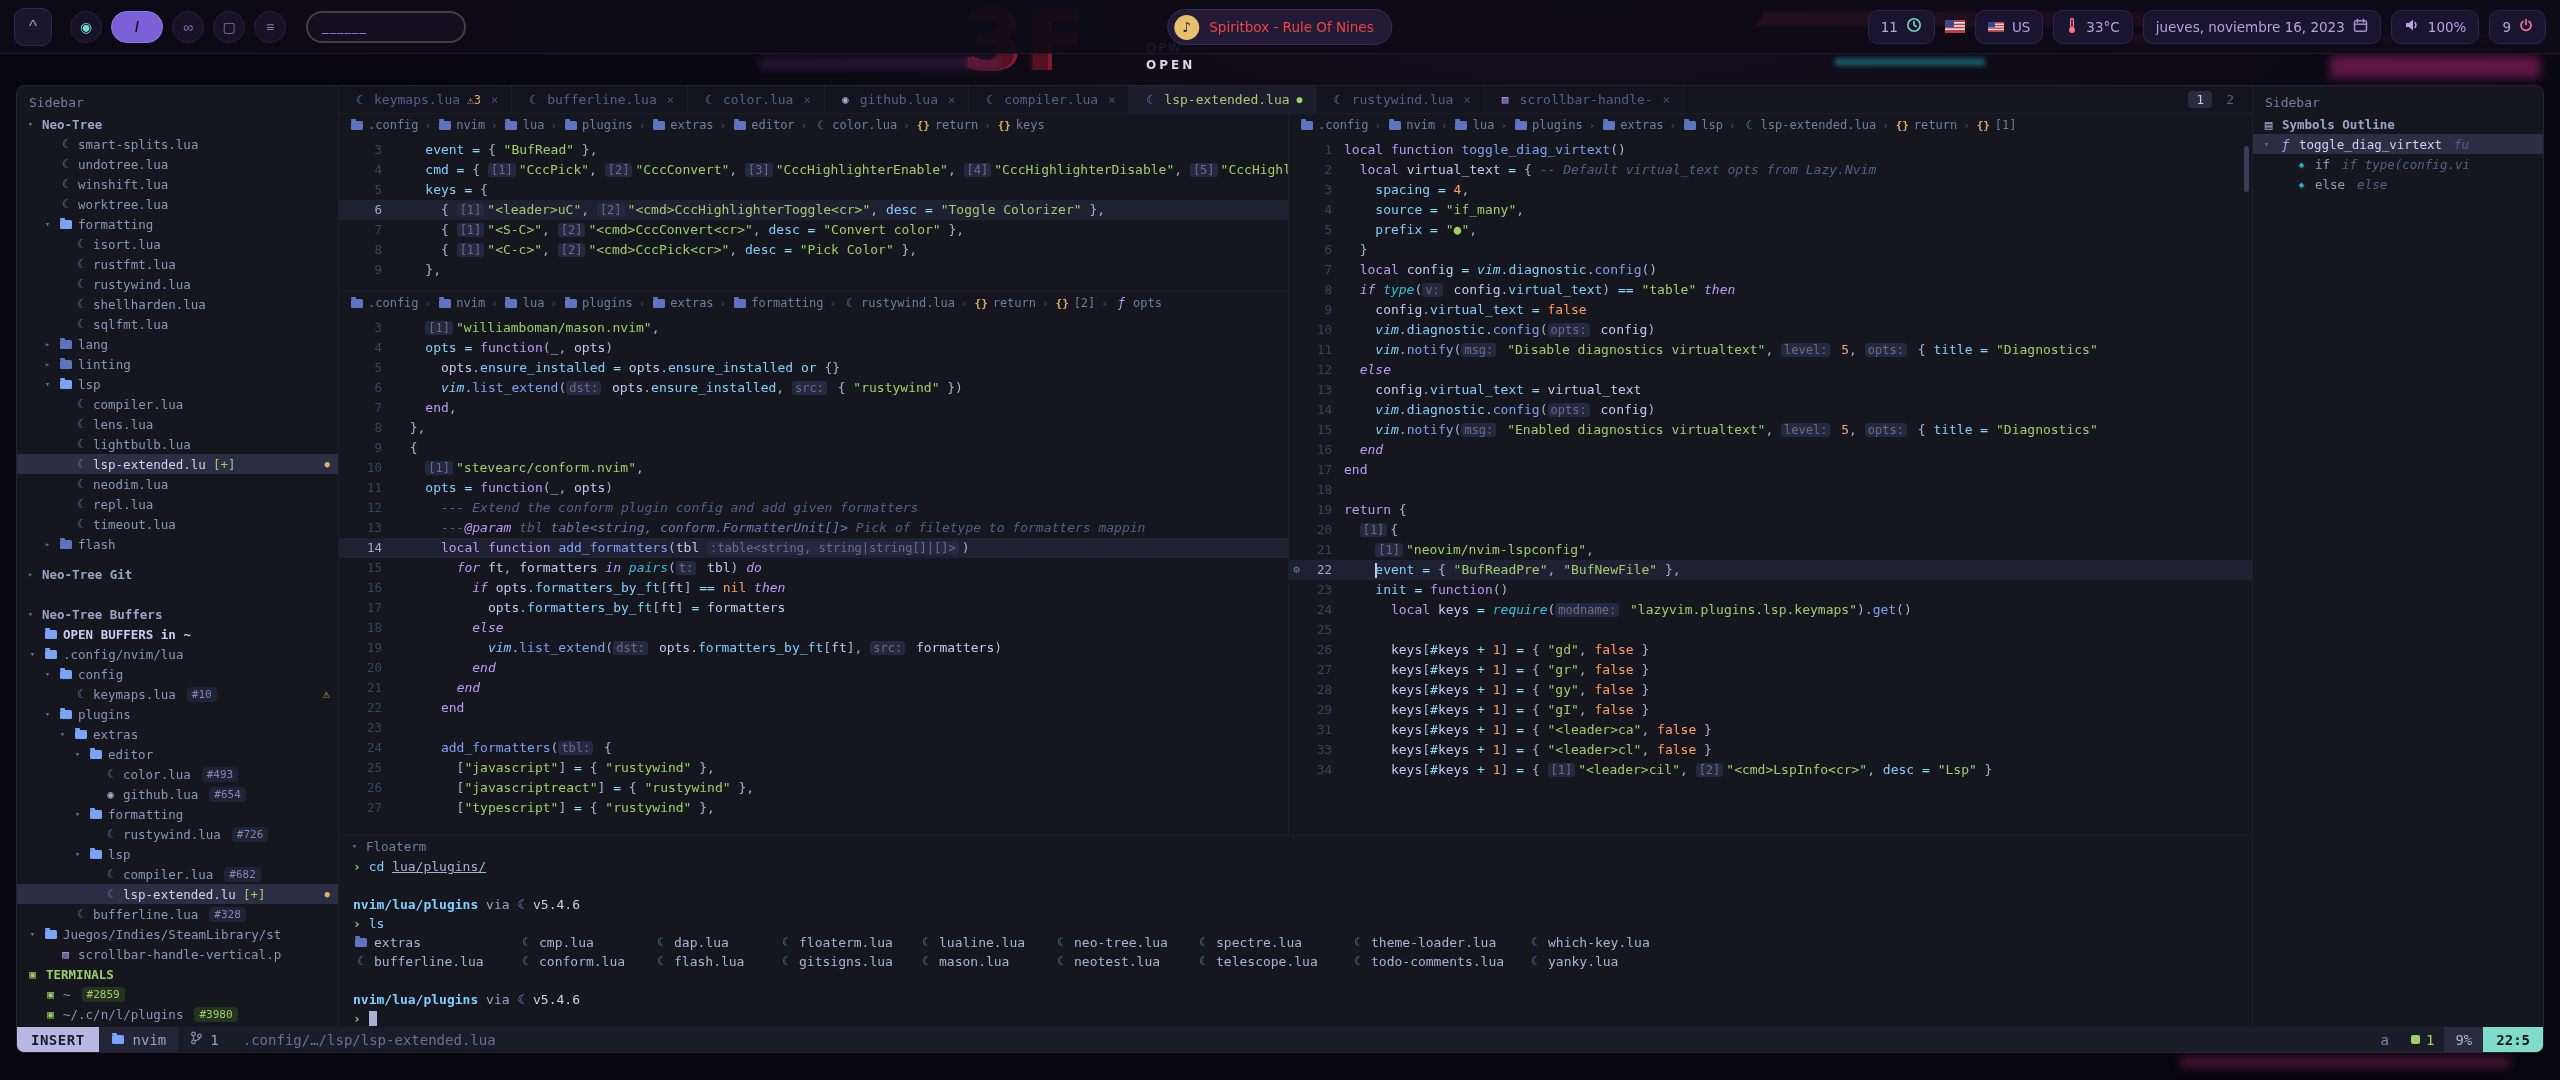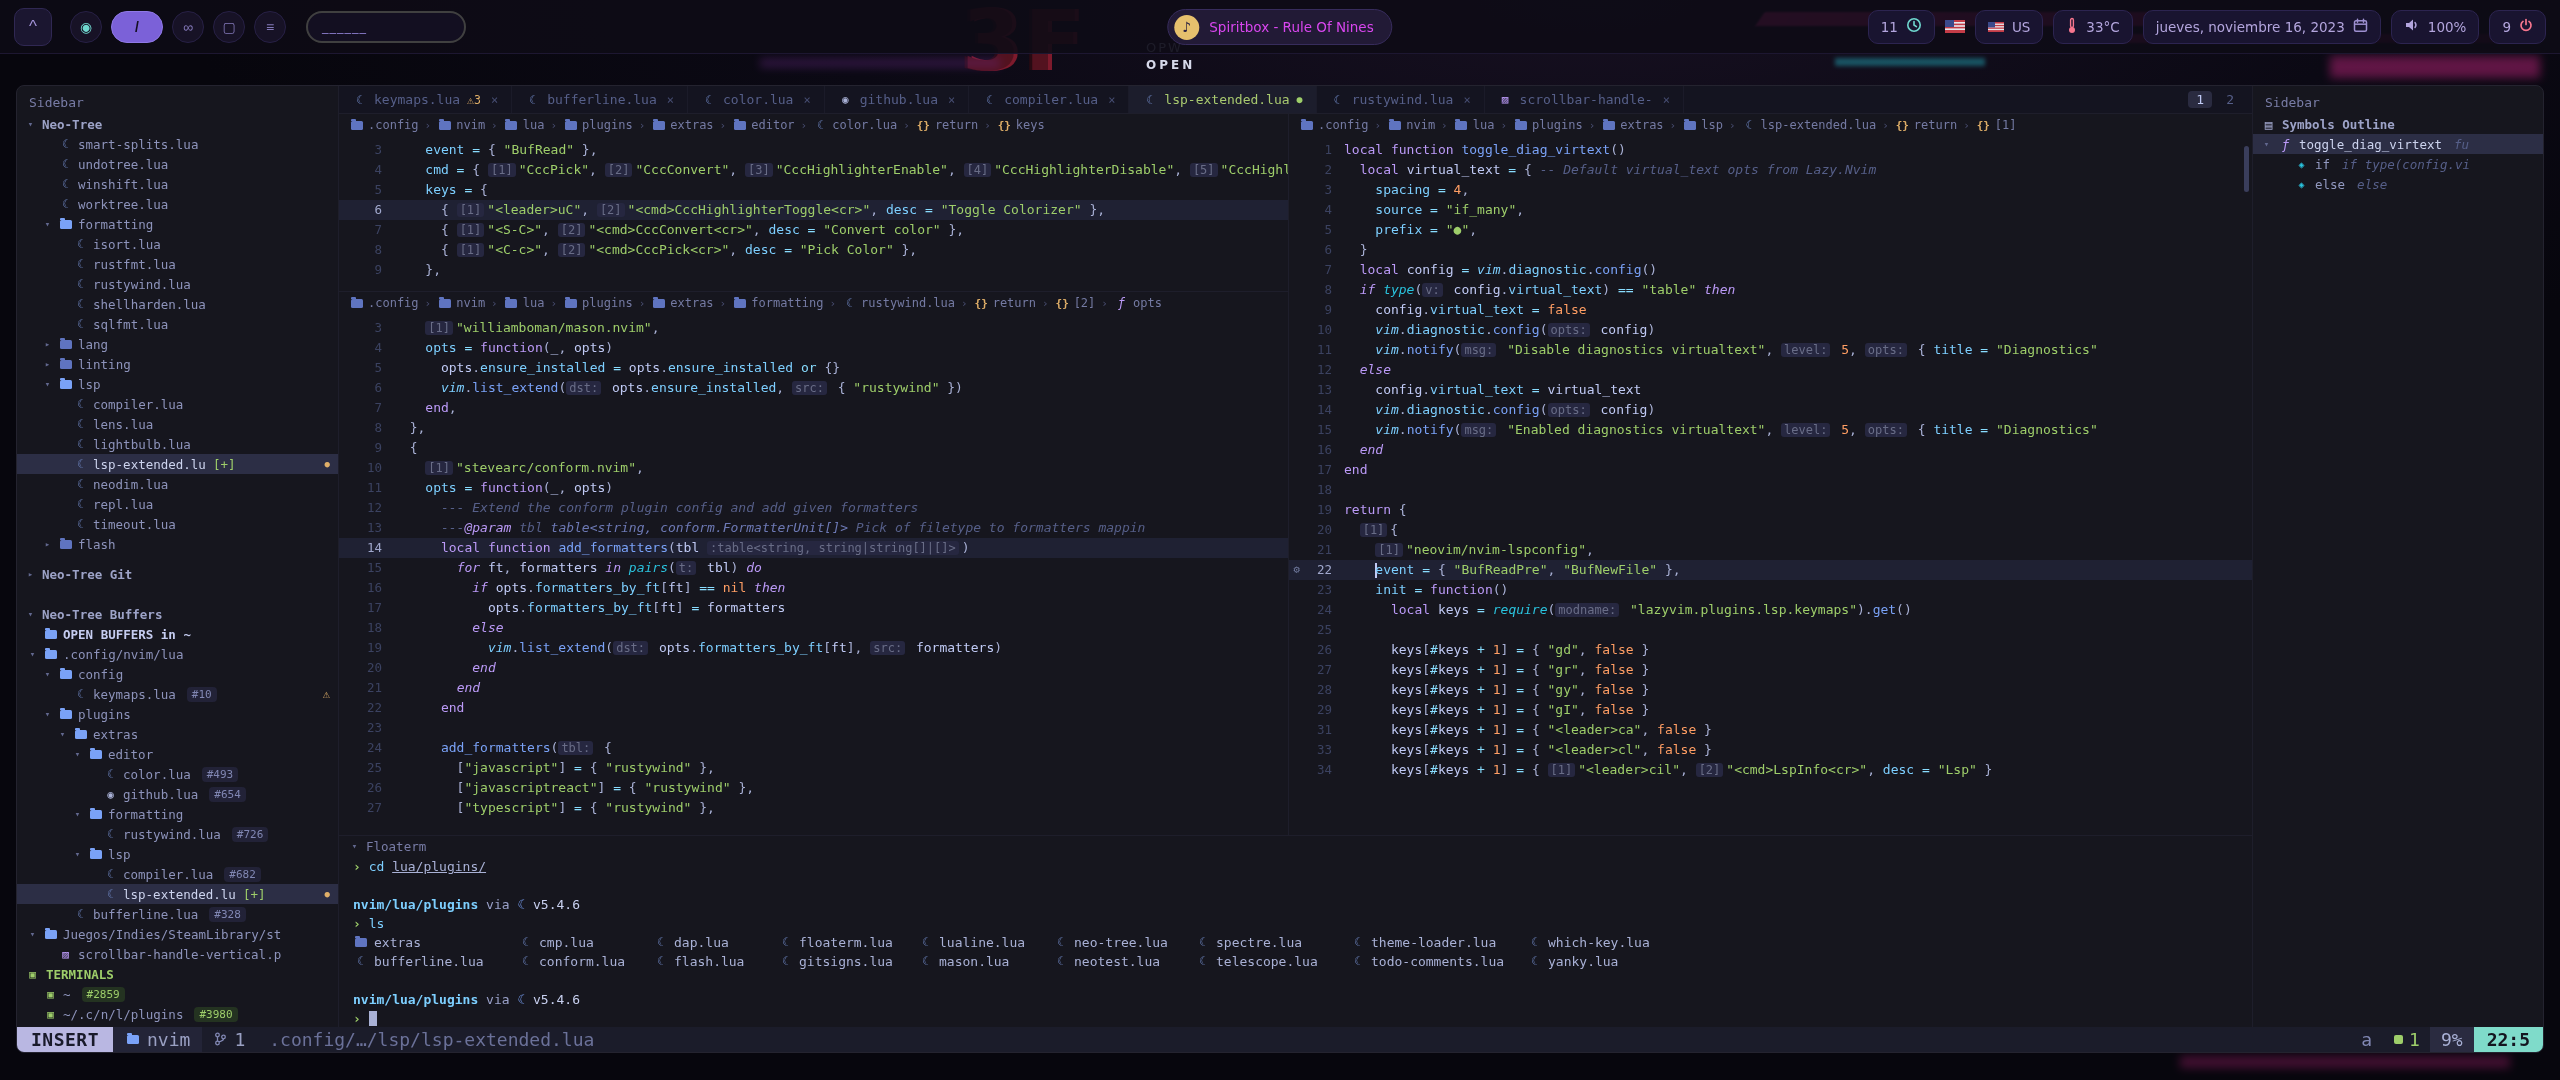--- a/index.html
+++ b/index.html
@@ -19,21 +19,21 @@
 
 .topbar{position:absolute;left:0;top:0;width:2560px;height:54px;background:rgba(14,11,22,.88);border-bottom:1px solid #1d1731;display:flex;align-items:center;gap:10px;padding:0 14px;font-family:"DejaVu Sans",sans-serif;z-index:5}
 .tb-btn{width:38px;height:38px;border-radius:10px;background:#1b1630;border:1px solid #302853;color:#a393d8;font-size:17px;display:flex;align-items:center;justify-content:center}
 .ws{display:flex;gap:9px;margin-left:8px}
 .ws-btn{width:32px;height:32px;border-radius:50%;background:#171226;border:1px solid #272045;color:#8378b9;font-size:14px;display:flex;align-items:center;justify-content:center}
 .ws-btn.teal{color:#6fd8cf}
 .ws-btn.active{width:52px;border-radius:16px;background:#7b61d8;border-color:#8f79e6;color:#140f22;font-weight:bold}
 .launcher{width:160px;height:32px;margin-left:10px;border-radius:16px;border:2px solid #404040;background:#130f21;color:#8d7fd0;display:flex;align-items:center;padding:0 14px;font-size:13px;letter-spacing:1px}
 .music{position:absolute;left:50%;transform:translateX(-50%);top:9px;height:36px;border-radius:18px;background:#221a36;border:1px solid #372c5c;display:flex;align-items:center;gap:10px;padding:0 18px 0 6px}
 .music-ic{width:25px;height:25px;border-radius:50%;background:#e6c06d;color:#2a2040;font-size:14px;display:flex;align-items:center;justify-content:center}
-.music-t{color:#d946ef;font-size:13.5px}
+.music-t{color:#ef4444;font-size:13.5px}
 .tb-right{margin-left:auto;display:flex;align-items:center;gap:10px}
 .chip{height:34px;border-radius:10px;background:#191430;border:1px solid #2c2450;display:flex;align-items:center;gap:8px;padding:0 12px;color:#b3a5dd;font-size:13.5px;white-space:nowrap}
 .tray-flag{display:flex;align-items:center}
 
 .win{position:absolute;left:16px;top:85px;width:2528px;height:968px;background:#16161e;border:1px solid #24232f;border-radius:8px;overflow:hidden;display:flex;flex-direction:column;z-index:4}
 .main{flex:1;display:grid;grid-template-columns:322px 1fr 291px;min-height:0}
 
 .sb{border-right:1px solid #1e1e2b;padding-top:6px;overflow:hidden;font-size:12.5px;min-width:0}
 .sb-r{border-right:none;border-left:1px solid #1e1e2b}
 .sb-title{height:22px;line-height:22px;padding-left:12px;color:#787ca6;font-size:13px}
@@ -106,21 +106,21 @@
 .cmdt{color:#7dcfff}.arg-ul{color:#a9b1d6;text-decoration:underline}
 .pathb{color:#7dcfff;font-weight:bold}.ver{color:#c8d0f0}.moon{color:#7aa2f7}.ftd{color:#9aa1c9}
 .blockc{display:inline-block;width:8px;height:15px;background:#a9b1d6}
 .ls-grid{display:grid;flex:1}
 .ls-cell{display:flex;align-items:center;gap:6px;color:#a9b1d6;white-space:nowrap;overflow:hidden}
 
 .sym-row{height:20px;display:flex;align-items:center;gap:6px;padding:0 8px;color:#9299c0;white-space:nowrap;overflow:hidden}
 .sym-row.sel{background:#2c2e45;color:#ccd3ee}
 .sym-det{color:#565f89;font-style:italic;margin-left:6px;overflow:hidden}
 
-.status{height:25px;flex:none;background:#1b1c2a;display:flex;align-items:stretch;font-size:18px}
+.status{height:25px;flex:none;background:#1b1c2a;display:flex;align-items:stretch;font-size:14px}
 .st-mode{background:#b9b7e2;color:#191a2a;font-weight:bold;display:flex;align-items:center;padding:0 14px;letter-spacing:.5px}
 .st-seg{display:flex;align-items:center;gap:7px;padding:0 12px;color:#9aa0c3}
 .st-app{background:#232437}
 .st-path{color:#6b7199}
 .st-right{margin-left:auto;display:flex;align-items:stretch}
 .st-a{display:flex;align-items:center;padding:0 12px;color:#8187b3}
 .st-lsp{display:flex;align-items:center;gap:6px;padding:0 10px;color:#9ece6a}
 .lsp-dot{width:9px;height:9px;background:#9ece6a;border-radius:2px}
 .st-pct{display:flex;align-items:center;padding:0 11px;background:#2a2b40;color:#a9b1d6}
 .st-pos{display:flex;align-items:center;padding:0 13px;background:#7fdbca;color:#14151f;font-weight:bold}

